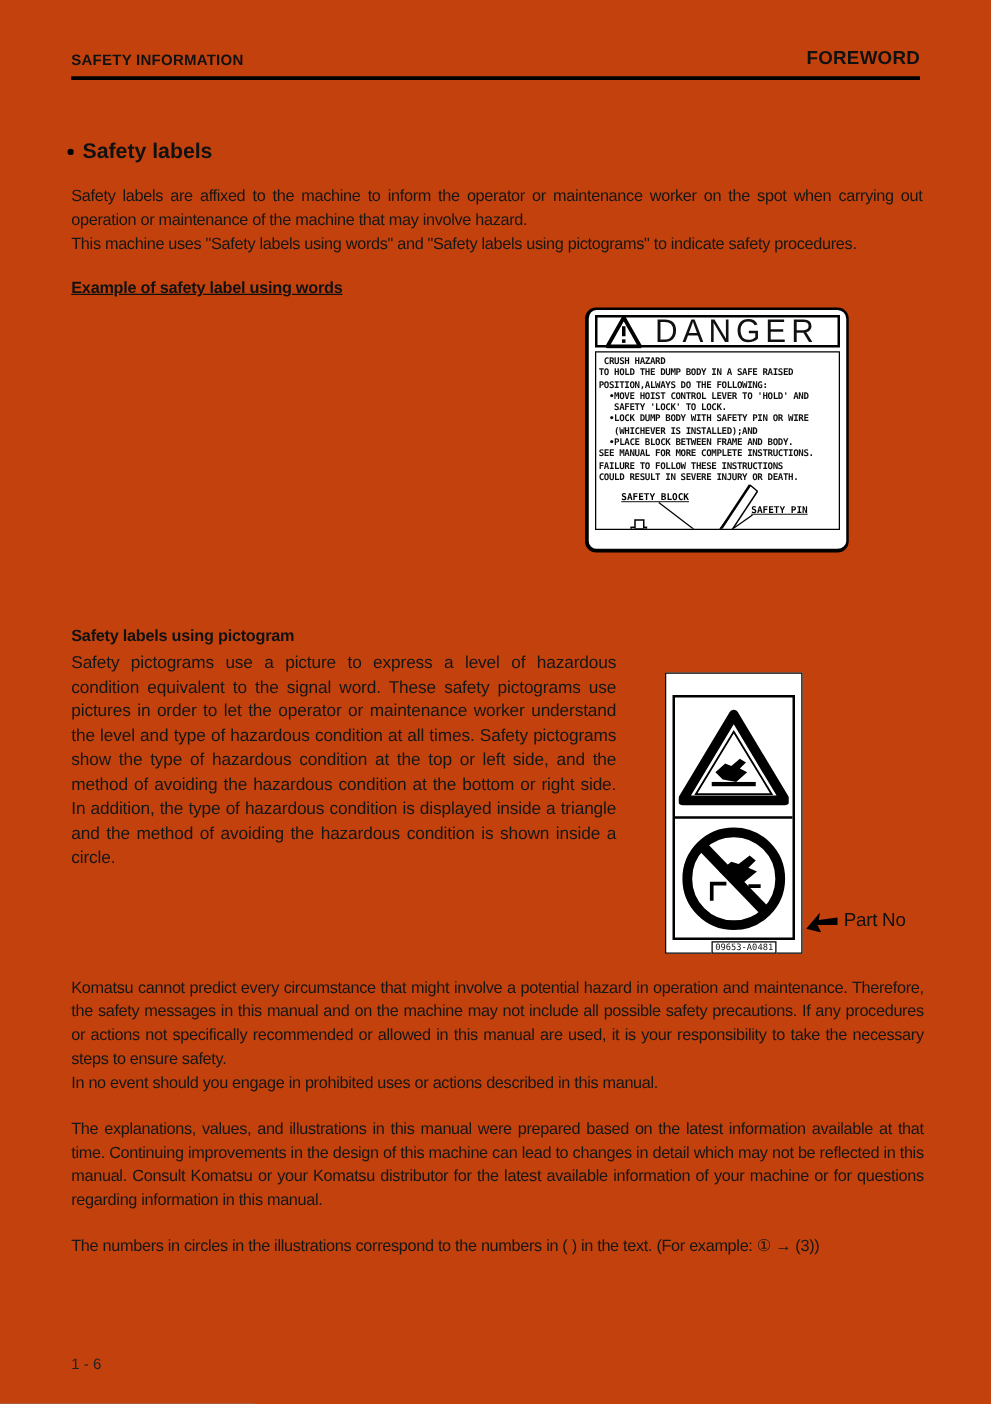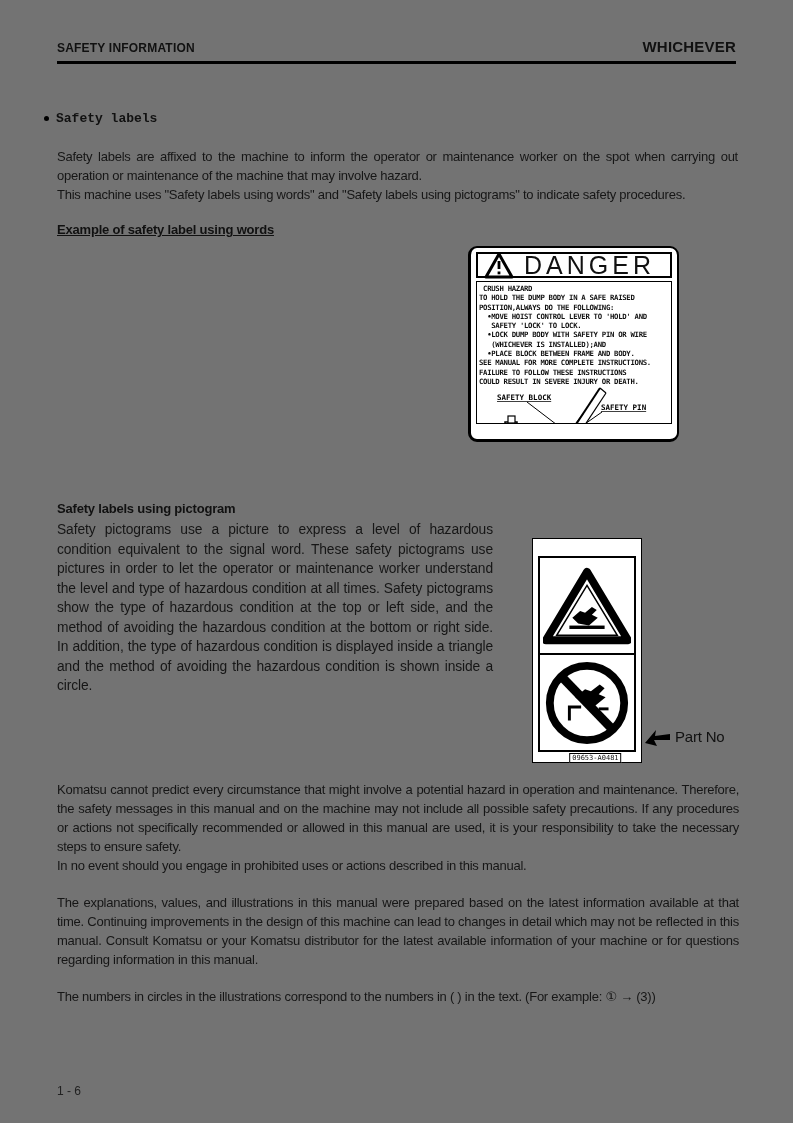--- a/index.html
+++ b/index.html
@@ -1,39 +1,39 @@
 <!DOCTYPE html>
 <html><head>
 <meta charset="utf-8">
 <style>
   * { margin:0; padding:0; box-sizing:border-box; }
   html,body { background:#888; }
   .page {
     position:relative; width:793px; height:1123px; margin:0 auto;
-    background:#737373; color:#111;
+    background:#c2410c; color:#111;
     font-family:"Liberation Sans","DejaVu Sans",sans-serif;
     overflow:hidden;
   }
   
   .header {
     position:absolute; left:57px; right:57px; top:38px;
     display:flex; justify-content:space-between; align-items:flex-end;
     border-bottom:3px solid #000; padding-bottom:6px;
   }
   .header-left { font-size:12px; font-weight:bold; letter-spacing:.2px; }
   .header-right { font-size:15px; font-weight:bold; letter-spacing:.2px; }
 
   
   .watermark {
     position:absolute; left:322px; top:128px; z-index:5;
     font-family:"DejaVu Sans",sans-serif; font-size:29px; color:#1c1c1c;
     white-space:nowrap; letter-spacing:-1px;
   }
 
-  .bullet-row { position:absolute; left:44px; top:111px; font-size:13px; font-weight:bold;font-family:Liberation Mono, monospace; }
+  .bullet-row { position:absolute; left:54px; top:111px; font-size:17px; font-weight:bold; }
   .bullet-row .dot { display:inline-block; width:5px; height:5px; background:#000; border-radius:50%; vertical-align:middle; margin-right:7px; }
 
   .body-text {
     font-size:13px; line-height:19px; letter-spacing:-0.25px;
     text-align:justify; white-space:pre-line; color:#161616;
   }
   .para-intro   { position:absolute; left:57px; top:147px; width:681px; }
   .h-bold       { position:absolute; left:57px; font-size:13px; font-weight:bold; letter-spacing:-0.2px; }
   .h-example    { top:222px;text-decoration:underline; }
   .h-pictogram  { top:501px; }
@@ -82,21 +82,21 @@
   .partno-callout { position:absolute; left:645px; top:726px; display:flex; align-items:center; gap:4px; z-index:3; }
   .partno-text { font-size:15px; color:#111; letter-spacing:-0.2px; }
 </style>
 </head>
 <body>
 
 <div class="page">
 
   <div class="header">
     <span class="header-left">SAFETY INFORMATION</span>
-    <span class="header-right">WHICHEVER</span>
+    <span class="header-right">FOREWORD</span>
   </div>
 
 
   <div class="bullet-row">
     <span class="dot"></span><span>Safety labels</span>
   </div>
 
   <div class="body-text para-intro">Safety labels are affixed to the machine to inform the operator or maintenance worker on the spot when carrying out operation or maintenance of the machine that may involve hazard.
 This machine uses "Safety labels using words" and "Safety labels using pictograms" to indicate safety procedures.</div>
 

